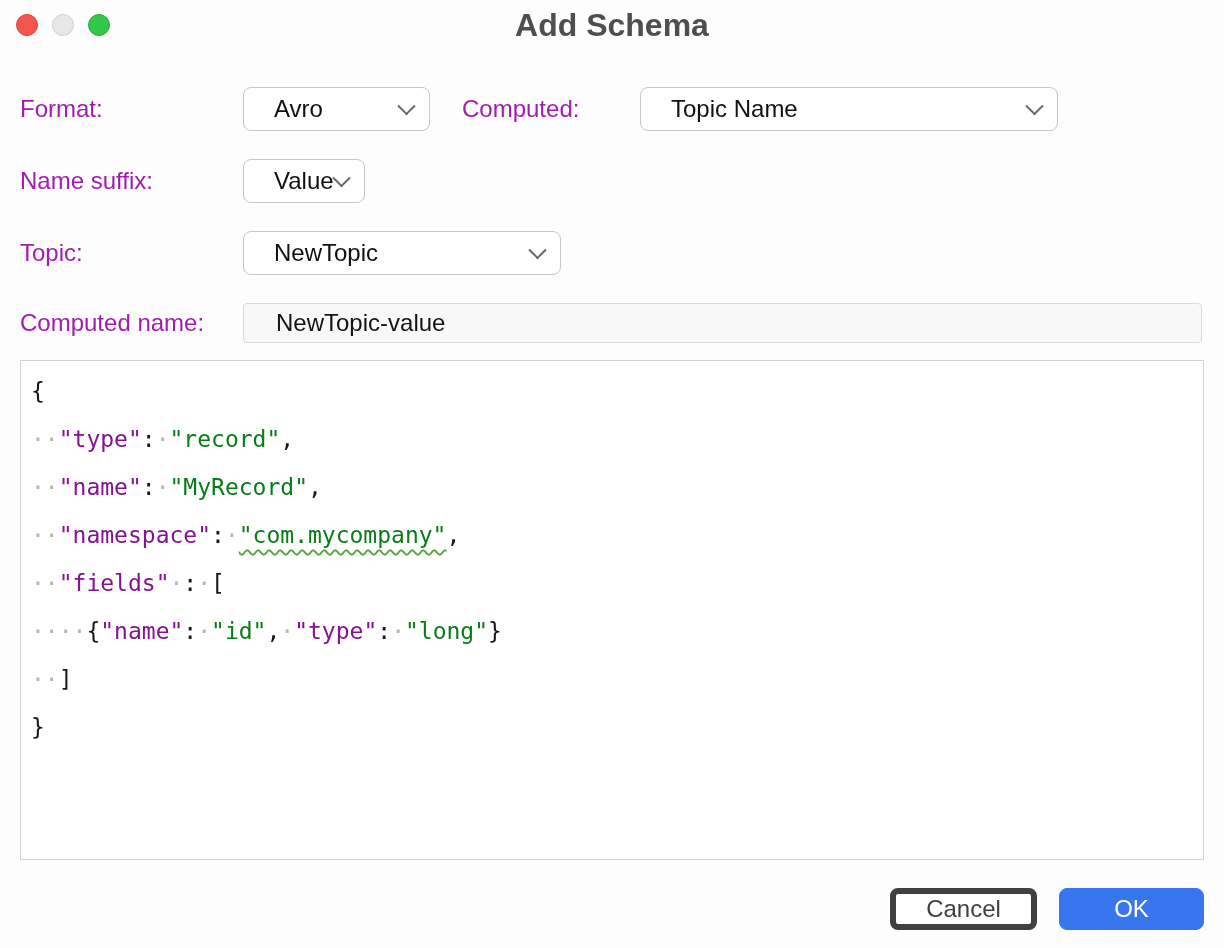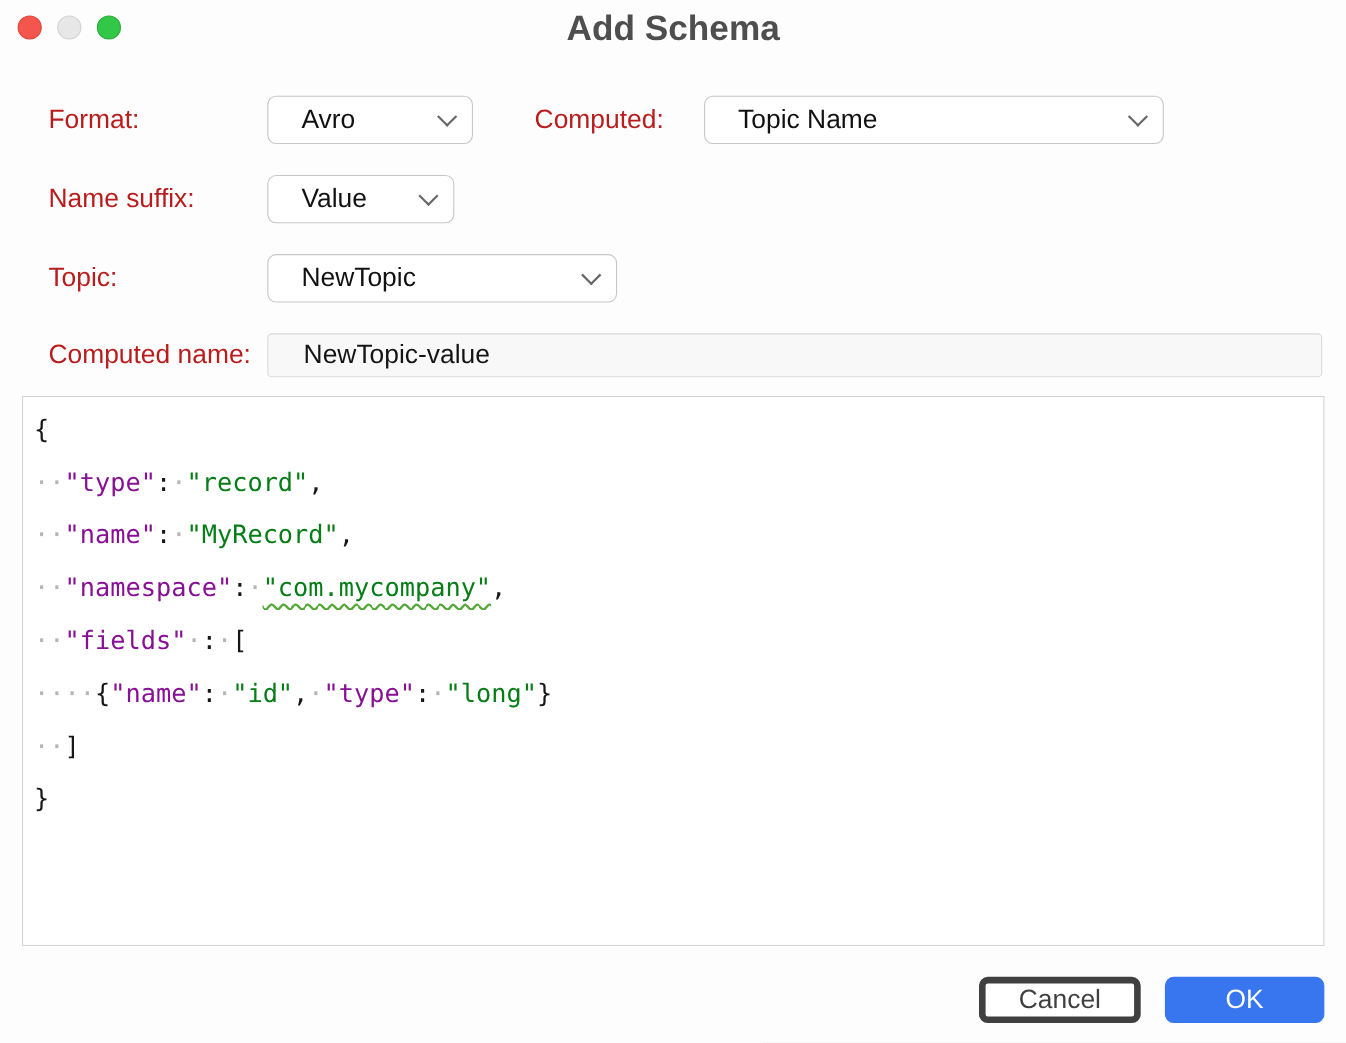--- a/index.html
+++ b/index.html
@@ -9,21 +9,21 @@
   
   .titlebar{position:absolute;top:0;left:0;right:0;height:50px;}
   .traffic-lights{position:absolute;left:16px;top:14px;display:flex;gap:14px;z-index:2;}
   .tl{width:22px;height:22px;border-radius:50%;display:inline-block;box-sizing:border-box;}
   .tl-close{background:#f4564d;border:1px solid #e0443c;}
   .tl-min{background:#e7e7e7;border:1px solid #d2d2d2;}
   .tl-zoom{background:#33c748;border:1px solid #27ab38;}
   .window-title{position:absolute;left:0;right:0;top:0;height:50px;line-height:50px;text-align:center;font-weight:700;font-size:32px;color:#4e4e4e;}
 
   
-  .form-label{position:absolute;font-size:24px;color:#b91c1c;white-space:nowrap;margin-left:24px;}
+  .form-label{position:absolute;font-size:24px;color:#a21caf;white-space:nowrap;}
   .select{position:absolute;height:44px;box-sizing:border-box;background:#ffffff;border:1px solid #c7c7c7;border-radius:8px;display:flex;align-items:center;padding:0 42px 0 30px;font-size:24px;color:#111;cursor:default;}
   .select-value{white-space:nowrap;}
   .chevron{position:absolute;right:16px;top:50%;width:11px;height:11px;border-right:2px solid #686868;border-bottom:2px solid #686868;transform:translateY(-72%) rotate(45deg);}
   .readonly-field{position:absolute;left:243px;top:303px;width:959px;height:40px;box-sizing:border-box;background:#f8f8f8;border:1px solid #dadada;border-radius:4px;display:flex;align-items:center;padding:0 32px;font-size:24px;color:#141414;}
 
   
   .editor{position:absolute;left:20px;top:360px;width:1184px;height:500px;box-sizing:border-box;background:#ffffff;border:1px solid #d4d4d4;overflow:hidden;}
   .code{padding:6px 10px;font-family:"DejaVu Sans Mono","Liberation Mono",monospace;font-size:23px;line-height:48px;white-space:pre;}
   .code-line{height:48px;}
   .tok-ws{color:#b6b6b6;}
@@ -57,21 +57,21 @@
     <span class="chevron"></span>
   </div>
 
   <div class="form-label" style="left:462px;top:87px;line-height:44px;">Computed:</div>
   <div class="select" style="left:640px;top:87px;width:418px;">
     <span class="select-value">Topic Name</span>
     <span class="chevron"></span>
   </div>
 
   <div class="form-label" style="left:20px;top:159px;line-height:44px;">Name suffix:</div>
-  <div class="select" style="left:243px;top:159px;width:170px;">
+  <div class="select" style="left:243px;top:159px;width:122px;">
     <span class="select-value">Value</span>
     <span class="chevron"></span>
   </div>
 
   <div class="form-label" style="left:20px;top:231px;line-height:44px;">Topic:</div>
   <div class="select" style="left:243px;top:231px;width:318px;">
     <span class="select-value">NewTopic</span>
     <span class="chevron"></span>
   </div>
 

